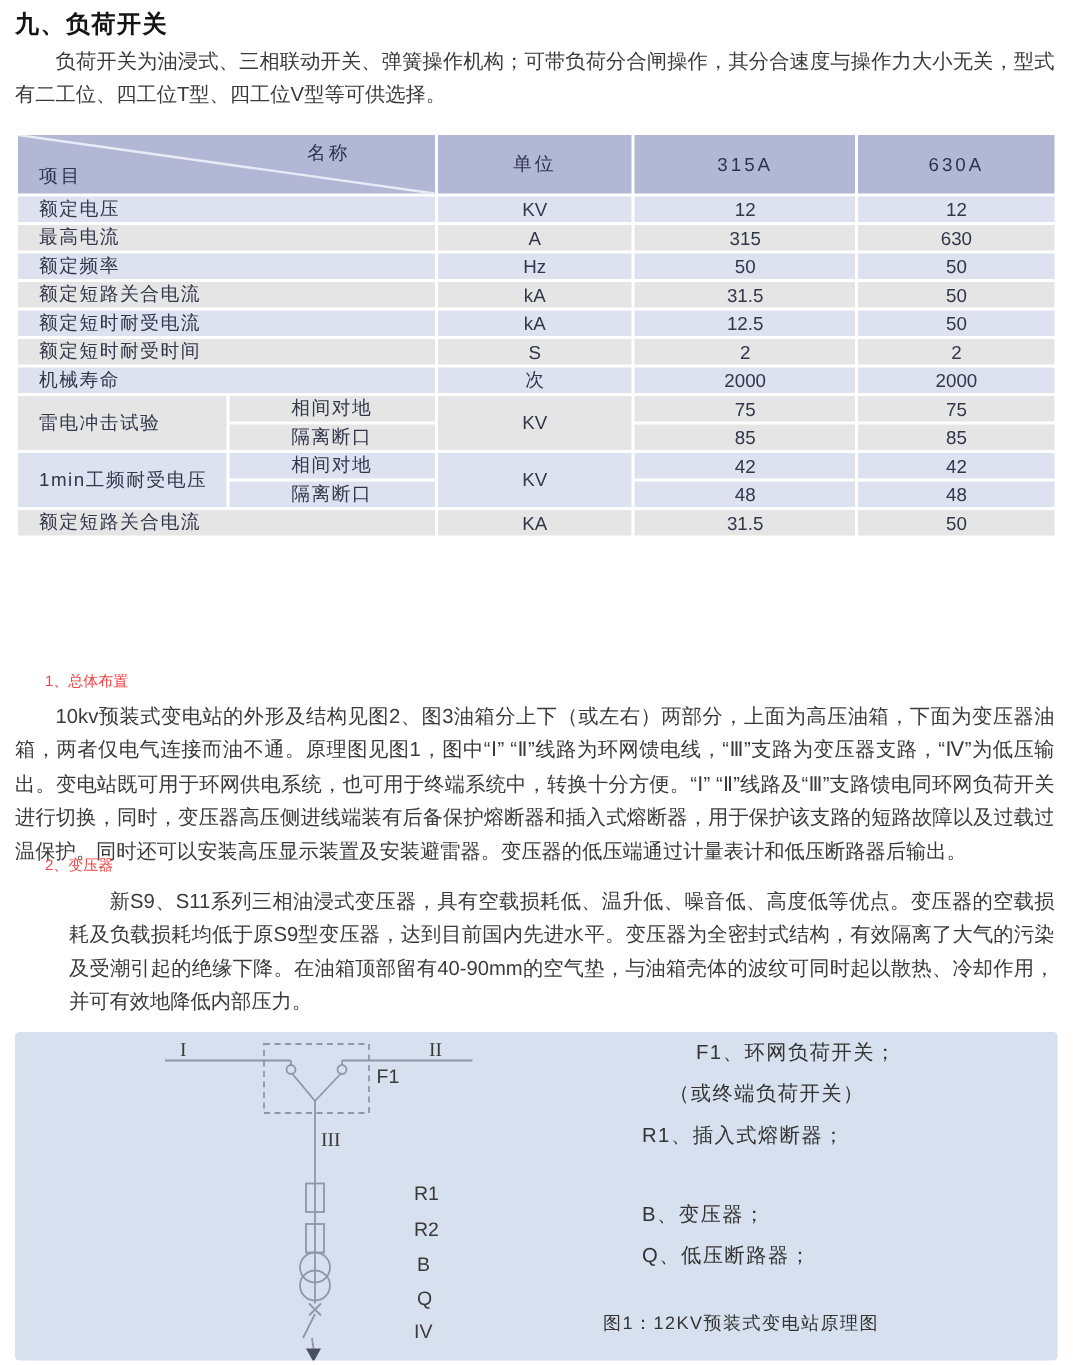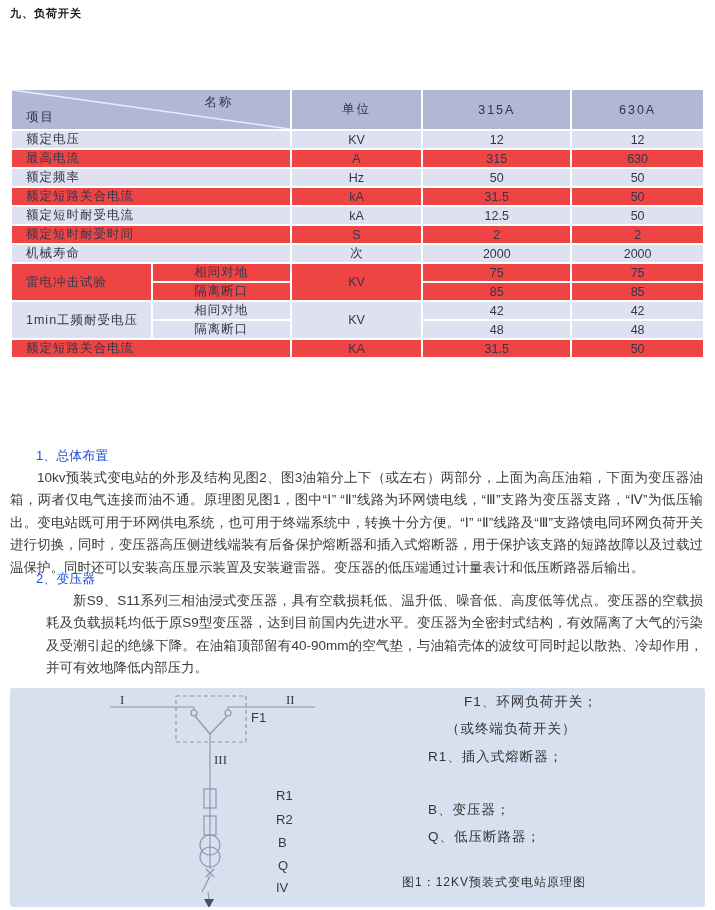--- a/index.html
+++ b/index.html
@@ -1,27 +1,27 @@
 <!DOCTYPE html>
 <html><head>
 <meta charset="utf-8">
 <style>
   html,body{margin:0;padding:0;background:#fff;}
   .page{position:relative;width:715px;height:910px;background:#ffffff;overflow:hidden;
         font-family:"Liberation Sans",sans-serif;color:#333;}
-  .h-sec{position:absolute;left:10px;font-size:11px;font-weight:bold;color:#141414;letter-spacing:1px;}
+  .h-sec{position:absolute;left:10px;font-size:16px;font-weight:bold;color:#141414;letter-spacing:1px;}
   .para{position:absolute;left:10px;right:12px;font-size:13.5px;line-height:22.4px;
         text-indent:2em;text-align:justify;color:#3a3a3a;}
-  .subtitle{position:absolute;left:10px;font-size:13px;color:#1d4ed8;padding-left:2em;}
+  .subtitle{position:absolute;left:10px;font-size:10px;color:#ef4444;padding-left:2em;}
 
   
   table.spec{position:absolute;left:10px;top:88px;width:695px;border-collapse:separate;
              border-spacing:2px;font-size:12.5px;color:#33374a;table-layout:fixed;}
   table.spec td{background:#dee1ef;text-align:center;vertical-align:middle;height:17px;padding:0 2px;}
-  table.spec tr.alt td{background:#ef4444;}
+  table.spec tr.alt td{background:#e5e5e5;}
   table.spec tr.head td{background:#b2b7d5;height:39px;color:#2f3350;letter-spacing:2px;}
   table.spec td.item{text-align:left;padding-left:14px;letter-spacing:1px;}
   table.spec td.sub{letter-spacing:1px;}
   td.corner{position:relative;padding:0;}
   td.corner svg{position:absolute;left:0;top:0;width:100%;height:100%;}
   .corner-top{position:absolute;right:56px;top:4px;letter-spacing:2px;}
   .corner-bottom{position:absolute;left:14px;bottom:3px;letter-spacing:2px;}
 
   
   .fig-panel{position:absolute;left:10px;top:688px;width:695px;height:219px;background:#d7e0ef;border-radius:3px;}
@@ -32,20 +32,21 @@
   .dash{stroke:#8f96a8;stroke-width:1.2;fill:none;stroke-dasharray:4 3;}
   .dlabel{fill:#3a3a3a;font-size:13px;font-family:"Liberation Sans",sans-serif;}
   .rlabel{fill:#3a3a3a;font-size:13px;font-family:"Liberation Serif",serif;}
 </style>
 </head>
 <body>
 
 <div class="page">
 
   <div class="h-sec" style="top:6px;">九、负荷开关</div>
+  <div class="para" style="top:30px;">负荷开关为油浸式、三相联动开关、弹簧操作机构；可带负荷分合闸操作，其分合速度与操作力大小无关，型式有二工位、四工位T型、四工位V型等可供选择。</div>
 
   <table class="spec">
     <colgroup>
         <col style="width:138px">
         <col style="width:136px">
         <col style="width:129px">
         <col style="width:146px">
         <col style="width:130px">
       </colgroup>
     <tbody>

